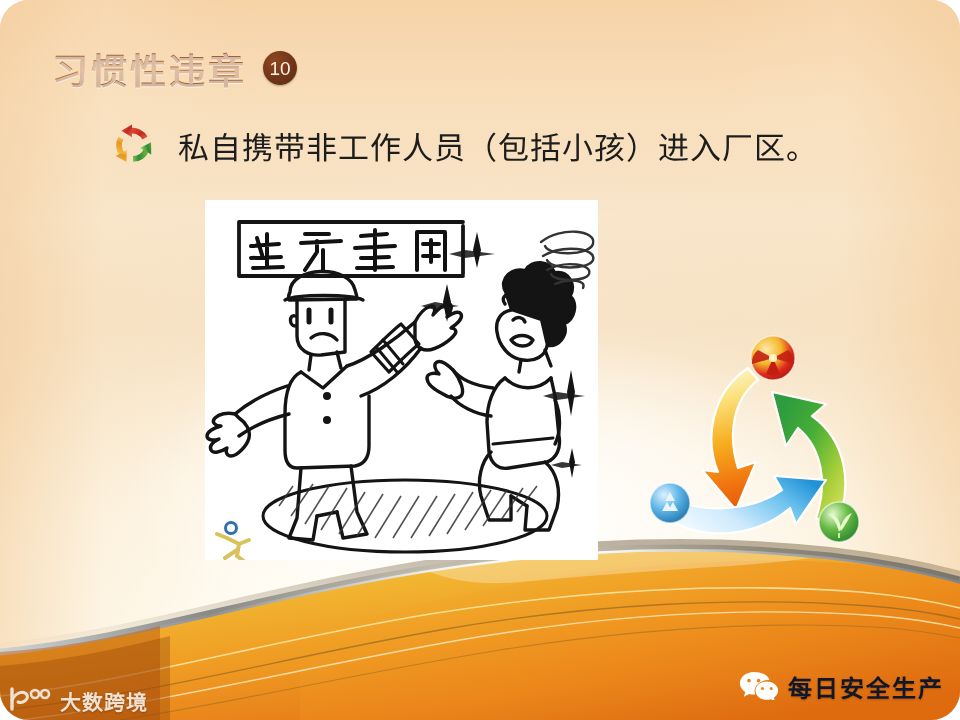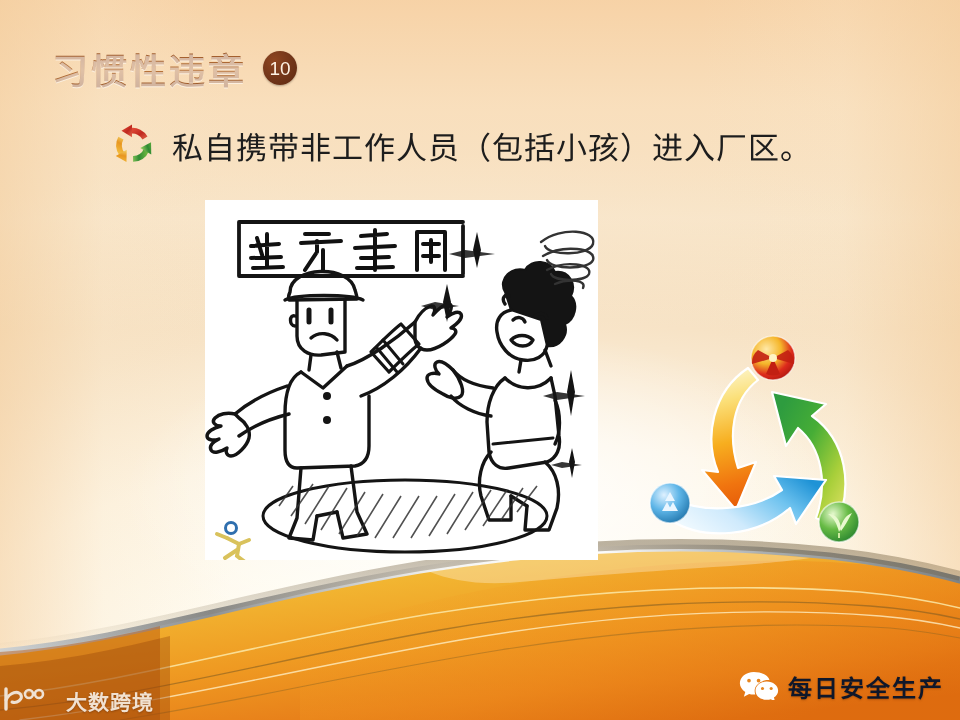--- a/index.html
+++ b/index.html
@@ -11,20 +11,21 @@
   body {
     font-family: "Liberation Serif", "DejaVu Serif", serif;
   }
 
   .slide {
     position: relative;
     width: 960px;
     height: 720px;
     overflow: hidden;
     background: #fdf6ea;
+    border-radius: 29px;
   }
 
   
   .bg-base {
     position: absolute;
     inset: 0;
     background:
       radial-gradient(ellipse 120% 85% at 50% 105%,
          #ffffff 0%, #fffdf4 28%, #fdf4e3 52%, #f7e3c6 72%, #f3d6ae 100%);
   }
@@ -105,21 +106,21 @@
     box-shadow: 0 1px 2px rgba(0,0,0,0.28);
     flex: none;
   }
 
   
   .subtitle-row {
     position: absolute;
     left: 110px; top: 122px;
     display: flex;
     align-items: center;
-    gap: 16px;
+    gap: 22px;
     z-index: 6;
   }
   .cycle-bullet { width: 46px; height: 46px; flex: none; }
   .subtitle-text {
     font-family: "Liberation Serif", "DejaVu Serif", serif;
     font-size: 31px;
     color: #1d1d1d;
     letter-spacing: 1px;
     white-space: nowrap;
   }
@@ -140,24 +141,24 @@
     position: absolute;
     left: 640px; top: 330px;
     width: 225px; height: 225px;
     z-index: 4;
   }
   .cycle-graphic svg { display: block; }
 
   
   .wm-left {
     position: absolute;
-    left: 2px; bottom: 4px;
+    left: 8px; bottom: 4px;
     display: flex;
     align-items: center;
-    gap: 20px;
+    gap: 8px;
     z-index: 10;
     opacity: 0.92;
   }
   .wm-left-text {
     font-family: "Liberation Sans", "DejaVu Sans", sans-serif;
     font-size: 21px;
     font-weight: 700;
     color: #f6ece1;
     letter-spacing: 1px;
     text-shadow: 0 1px 2px rgba(80,30,0,0.45);

